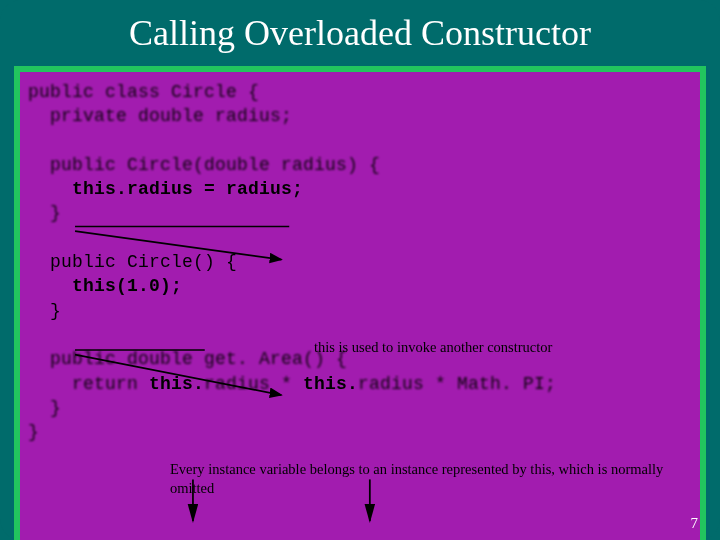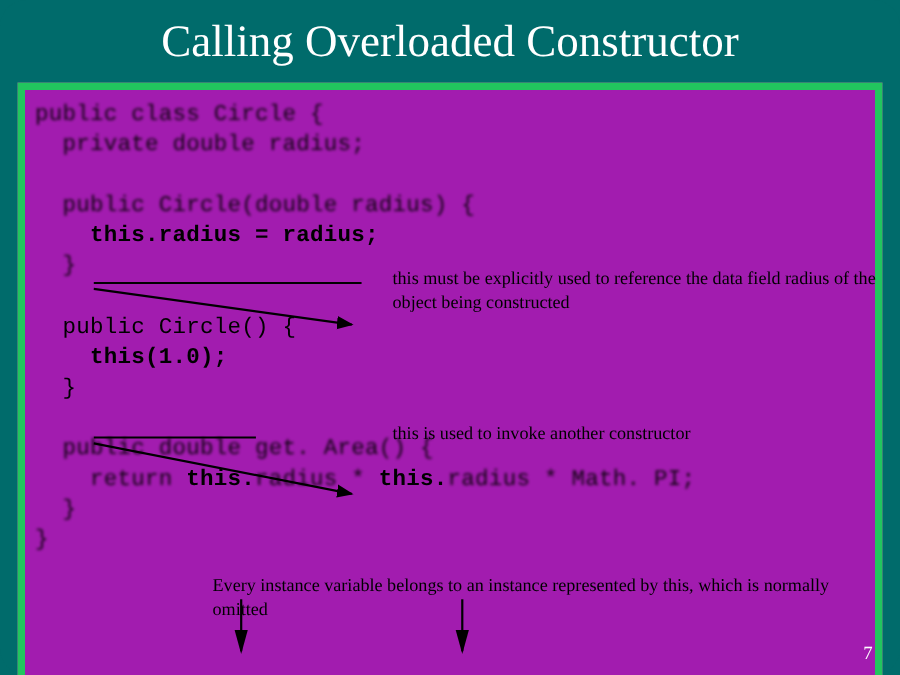--- a/index.html
+++ b/index.html
@@ -29,21 +29,20 @@
 <span class="blur"></span>
 <span>  public Circle() {</span>
 <span><span>    </span><span class="bold-black">this(1.</span><span class="bold-black">0);</span></span>
 <span>  }</span>
 <span class="blur"></span>
 <span class="blur">  public double get. Area() {</span>
 <span><span class="blur">    return </span><span class="bold-black">this.</span><span class="blur">radius * </span><span class="bold-black">this.</span><span class="blur">radius * Math. PI;</span></span>
 <span class="blur">  }</span>
 <span class="blur">}</span></div>
 
-    <div class="annot" style="top:142px; left:294px; width:390px;">this must be explicitly used  to reference the data field radius of the object being constructed</div>
     <div class="annot" style="top:388px; left:150px; width:520px;">Every instance variable belongs to an instance represented by this, which is normally omitted</div>
     <div class="annot" style="top:266px; left:294px; width:380px;">this is used to invoke another constructor</div>
 
     <svg class="overlay" viewBox="0 0 692 442" preserveAspectRatio="none">
       <defs>
         <marker id="ah" markerWidth="10" markerHeight="10" refX="8" refY="3" orient="auto" markerUnits="strokeWidth">
           <path d="M0,0 L9,3 L0,6 Z" fill="#000"></path>
         </marker>
       </defs>
       <line x1="56" y1="130" x2="274" y2="130" stroke="#000" stroke-width="1.3"></line>

